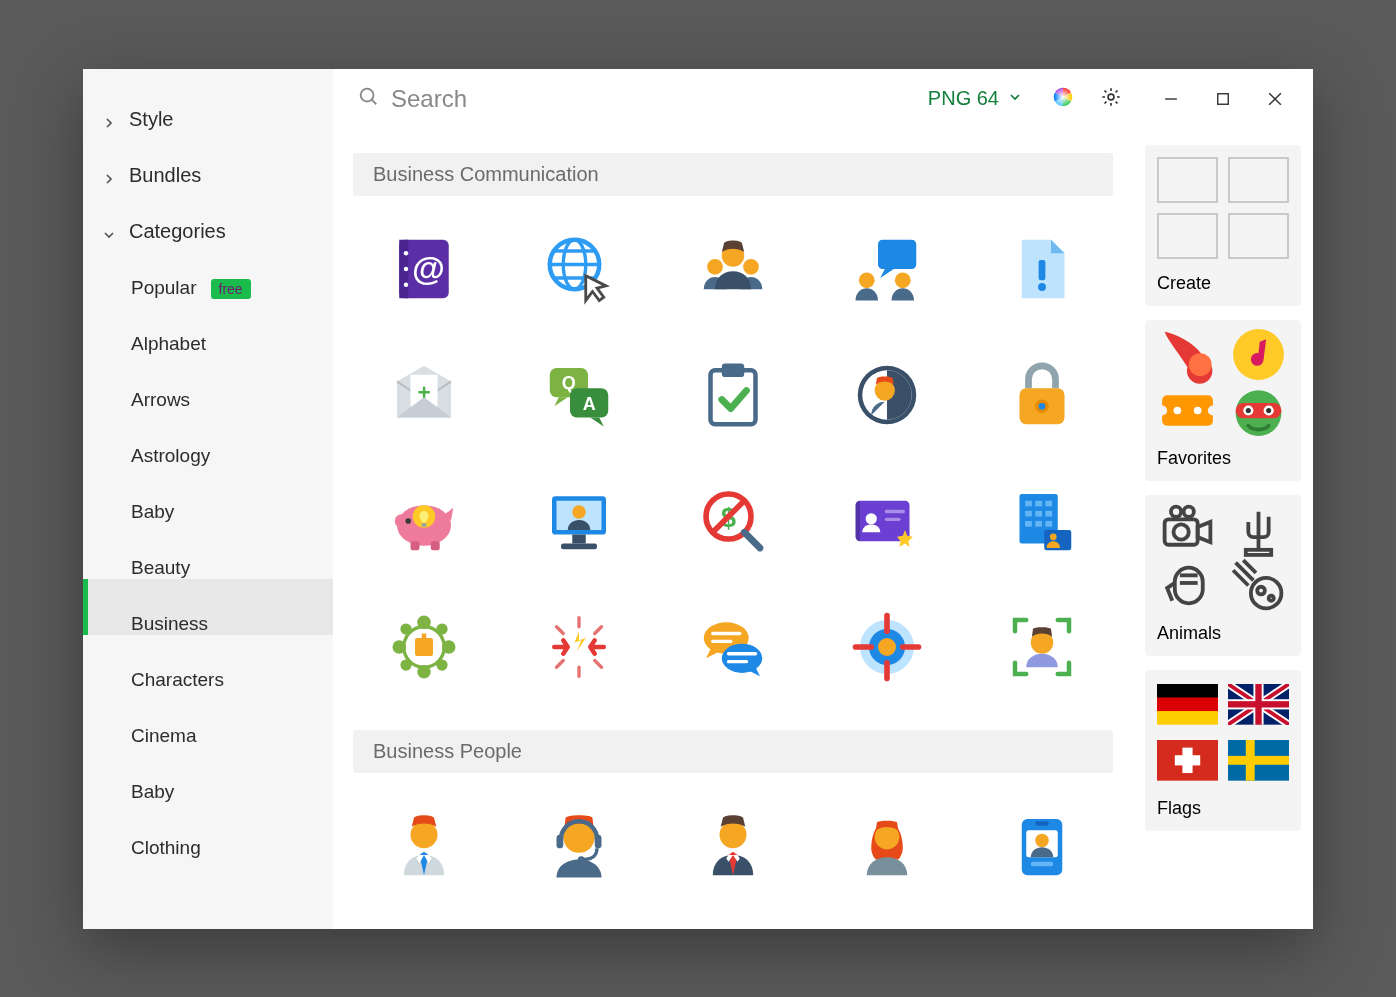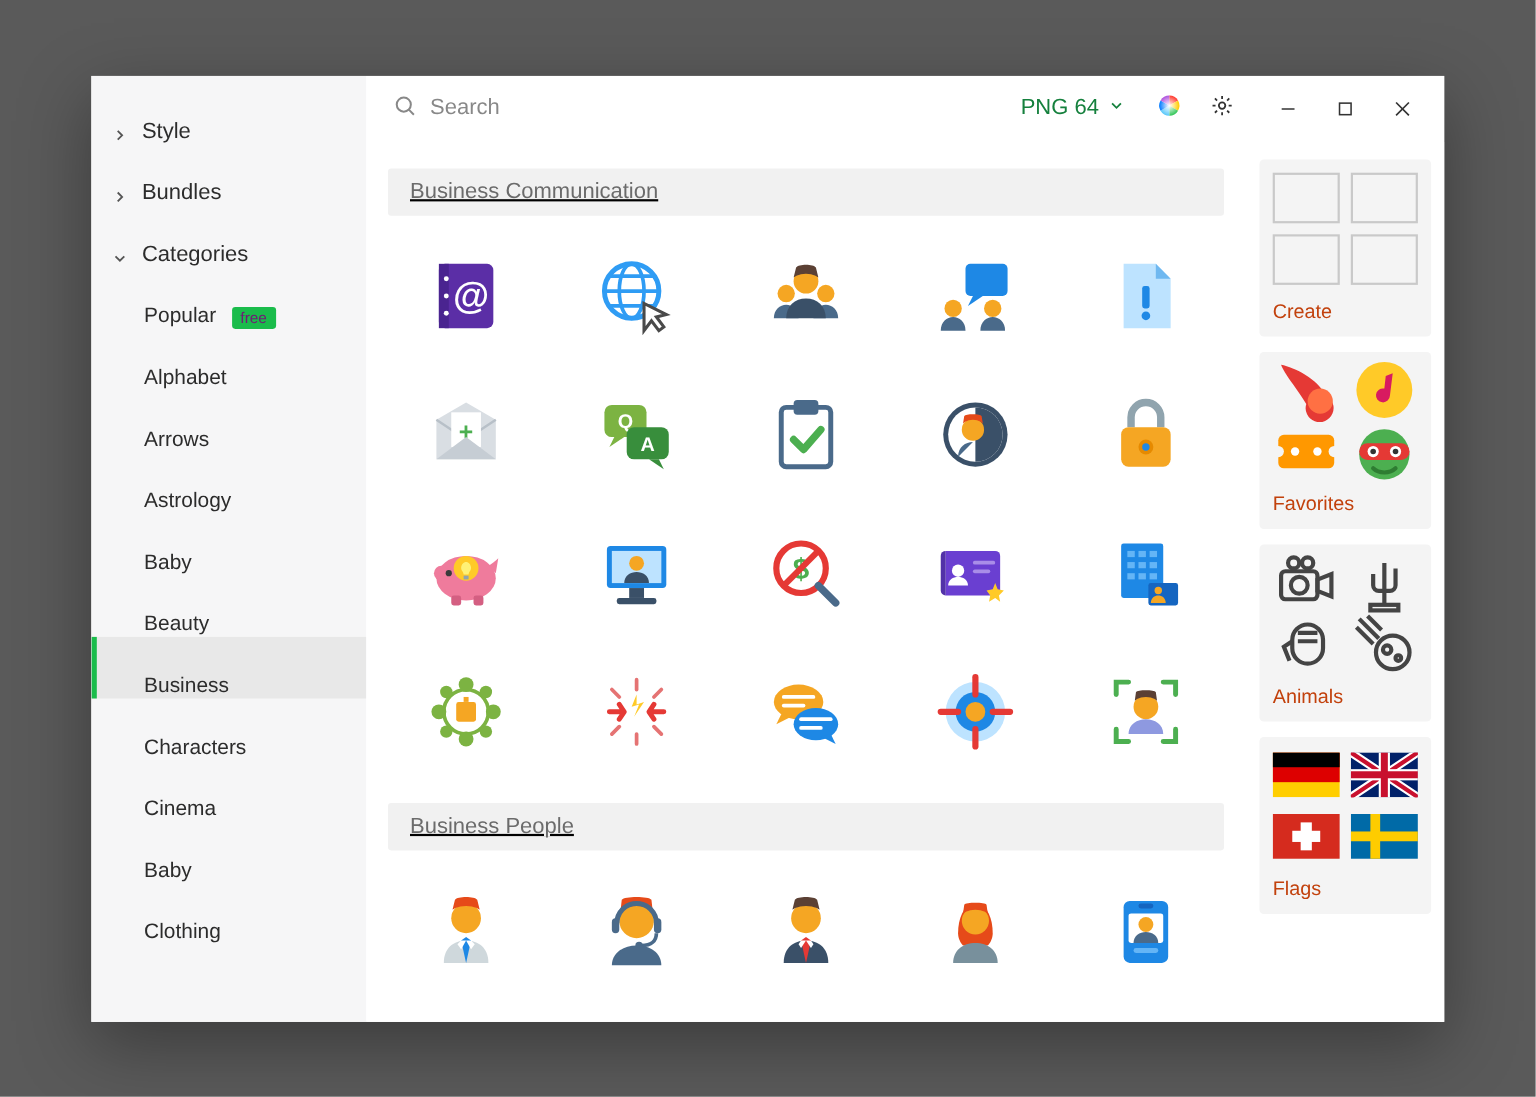--- a/index.html
+++ b/index.html
@@ -83,21 +83,21 @@
     display: flex;
     align-items: center;
     gap: 12px;
     color: #888;
     font-size: 20px;
   }
   .search-wrap svg { width: 22px; height: 22px; }
   .search-input {
     border: none;
     outline: none;
-    font-size: 20px;
+    font-size: 24px;
     color: #444;
     background: transparent;
     width: 100%;
   }
   .search-input::placeholder { color: #888; }
   .format-sel {
     display: flex;
     align-items: center;
     gap: 8px;
     font-size: 20px;
@@ -132,21 +132,20 @@
 
   .content-row {
     flex: 1;
     display: flex;
     min-height: 0;
   }
   .icon-area {
     flex: 1;
     padding: 16px 20px 20px 20px;
     overflow-y: auto;
-    text-decoration: underline;
   }
   .section-header {
     background: #f1f1f1;
     color: #6b6b6b;
     font-size: 20px;
     padding: 10px 20px;
     border-radius: 3px;
     margin: 8px 0 18px 0;
   }
   .icon-grid {
@@ -193,21 +192,21 @@
     height: 46px;
     display:flex;
     align-items:center;
     justify-content:center;
   }
   .rp-preview .empty-box {
     border: 2px solid #c9c9c9;
   }
   .rp-label {
     font-size: 18px;
-    color: #c2410c;
+    color: #000000;
   }
 </style>
 </head>
 <body>
 
 <div class="app-window">
 
   <aside class="sidebar">
     <div class="sidebar-item">
       <span class="chev">

